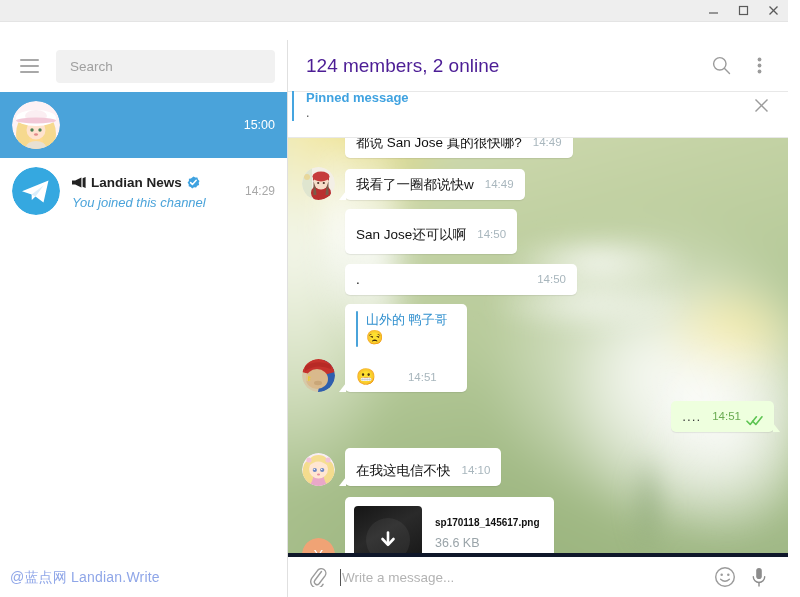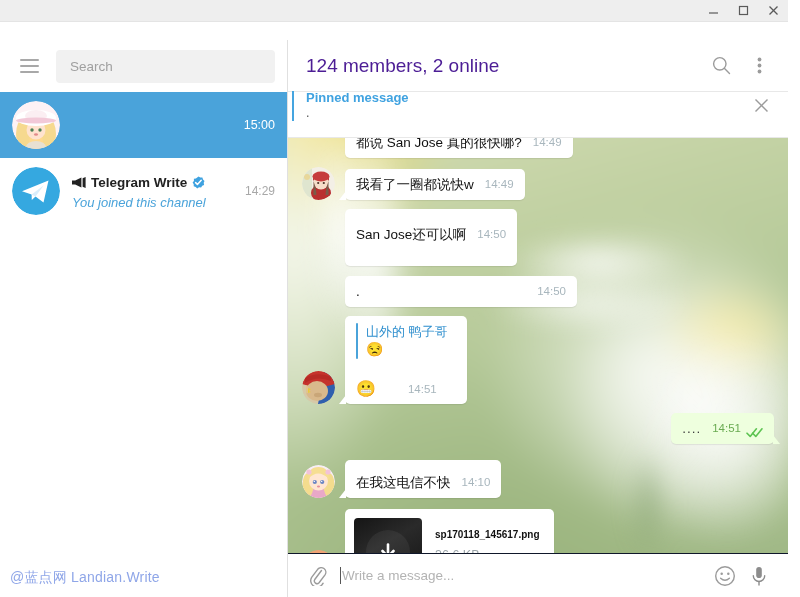--- a/index.html
+++ b/index.html
@@ -209,21 +209,21 @@
     display: flex; align-items: center; justify-content: center;
   }
   .file-meta { margin-left: 13px; padding-top: 8px; min-width: 0; }
   .file-name { font-size: 10px; font-weight: bold; color: #111; line-height: 18px; white-space: nowrap; }
   .file-size { font-size: 12.5px; color: #9aa4a9; line-height: 18px; margin-top: 2px; }
   .file-dl { font-size: 13px; color: #3fa2e0; font-weight: bold; letter-spacing: .4px; margin-top: 4px; }
 
   
   .composer {
     height: 44px; flex: 0 0 44px; background: #ffffff;
-    border-top: 1px solid #0f172a;
+    border-top: 4px solid #0f172a;
     display: flex; align-items: center; padding: 0 12px;
   }
   .cbtn { width: 34px; height: 34px; display: flex; align-items: center; justify-content: center; cursor: pointer; }
   .cinput { flex: 1 1 auto; display: flex; align-items: center; padding-left: 6px; min-width: 0; }
   .caret { width: 1px; height: 17px; background: #555; margin-right: 1px; }
   .cph { font-size: 13.5px; color: #b3b3b3; }
 </style>
 </head>
 <body>
 
@@ -307,21 +307,21 @@
             </svg>
           </div>
           <div class="chat-main">
             <div class="chat-line1">
               <span class="megaphone">
                 <svg width="14" height="11" viewBox="0 0 14 11">
                     <path d="M0 3.6 L0 7.4 L3.2 7.4 L9.4 10.6 L9.4 0.4 L3.2 3.6 Z" fill="#222"></path>
                     <path d="M10.6 1.2 L13.6 0 L13.6 11 L10.6 9.8 Z" fill="#222"></path>
                   </svg>
               </span>
-              <span class="chat-title">Telegram Write</span>
+              <span class="chat-title">Landian News</span>
               <span class="verified">
                 <svg width="13" height="13" viewBox="0 0 13 13">
                   <path d="M6.5 0.5 L8.3 1.6 L10.4 1.5 L11 3.5 L12.5 4.9 L11.7 6.8 L12.1 8.9 L10.2 9.8 L9.1 11.6 L7 11.3 L5.2 12.4 L3.7 10.9 L1.7 10.3 L1.7 8.2 L0.6 6.5 L1.9 4.9 L1.9 2.8 L3.9 2.4 Z" fill="#3fa2e0"></path>
                   <path d="M3.6 6.6 L5.4 8.4 L9.2 4.3" fill="none" stroke="#fff" stroke-width="1.5" stroke-linecap="round" stroke-linejoin="round"></path>
                 </svg>
               </span>
             </div>
             <div class="chat-sub">You joined this channel</div>
           </div>
           <div class="chat-time">14:29</div>
@@ -408,21 +408,21 @@
               </svg>
             </div>
             <div class="bubble tail">
               <span class="btext">我看了一圈都说快w</span>
               <span class="btime">14:49</span>
             </div>
           </div>
 
           <div class="msg-row" style="margin-bottom:8px;">
             <div class="msg-avatar spacer"></div>
-            <div class="bubble" style="padding-top:16px;padding-bottom:22px;text-align:right;">
+            <div class="bubble" style="padding-top:16px;padding-bottom:10px;text-align:right;">
               <span class="btext">San Jose还可以啊</span>
               <span class="btime">14:50</span>
             </div>
           </div>
 
           <div class="msg-row">
             <div class="msg-avatar spacer"></div>
             <div class="bubble" style="width:232px;">
               <span class="btext" style="flex:1 1 auto;">.</span>
               <span class="btime">14:50</span>

